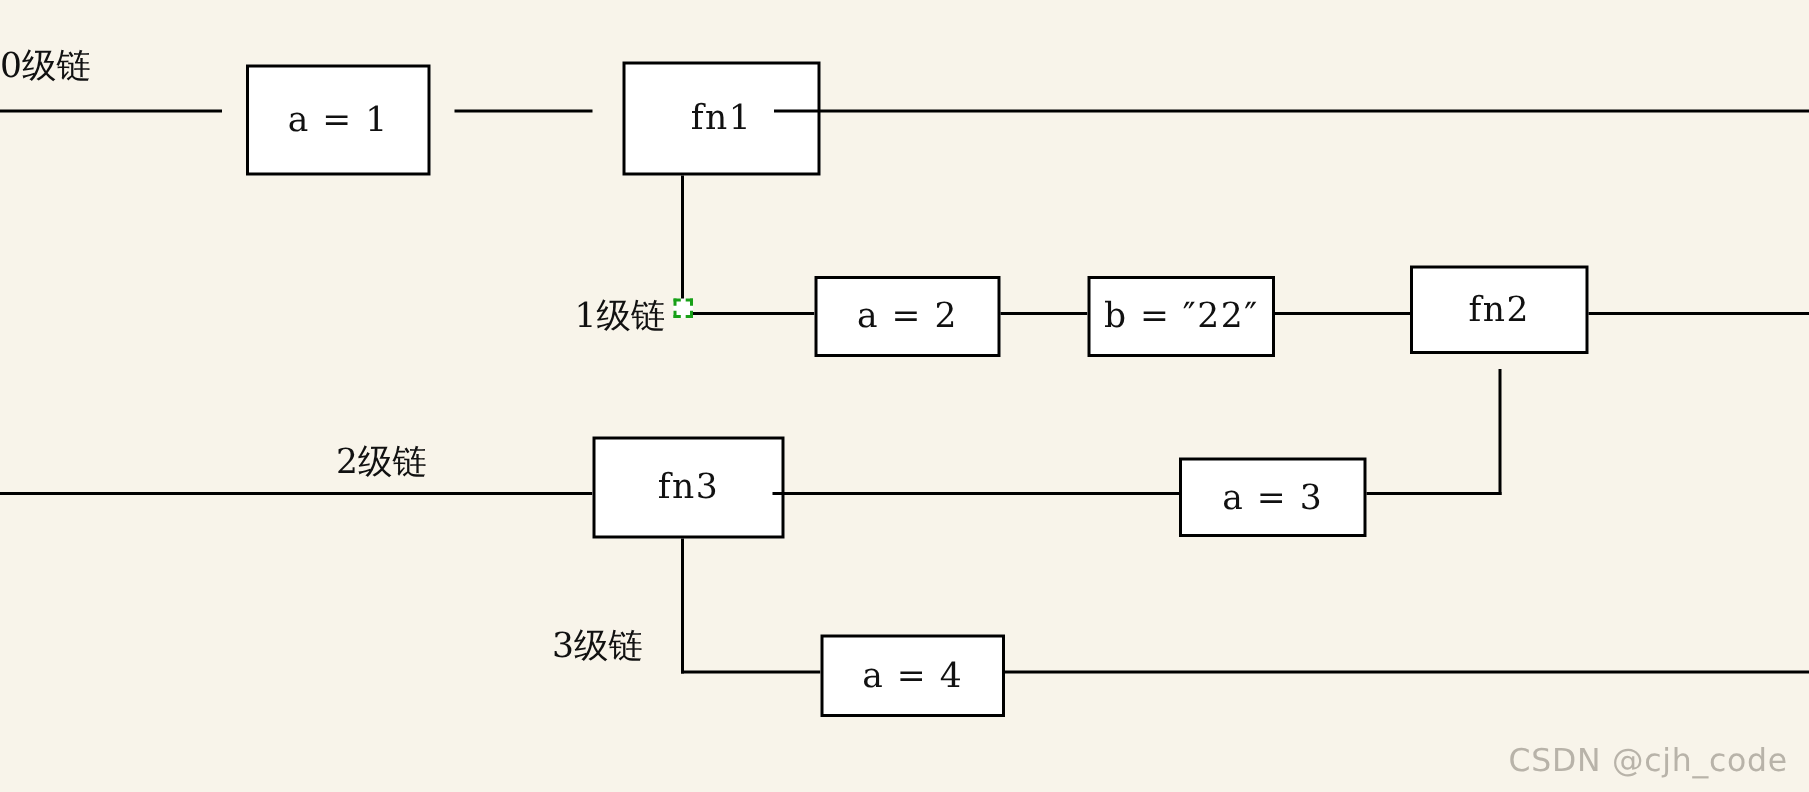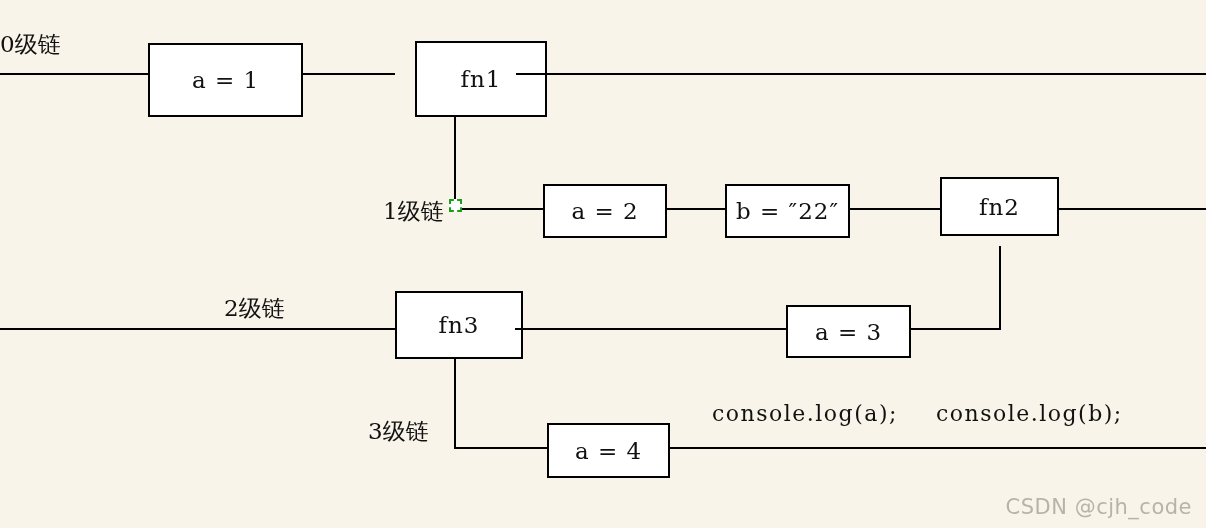--- a/index.html
+++ b/index.html
@@ -74,21 +74,21 @@
     letter-spacing: 0.5px;
   }
 </style>
 </head>
 <body>
 
 <div class="canvas">
 
   <div class="chain-label" style="left:0; top:33px;">0级链</div>
   <div class="hline" style="left:0; top:73px; width:148px;"></div>
-  <div class="node" style="left:148px; top:43px; width:155px; height:74px;">a = 1</div>
+  <div class="node" style="left:164px; top:43px; width:123px; height:74px;">a = 1</div>
   <div class="hline" style="left:303px; top:73px; width:92px;"></div>
   <div class="node" style="left:415px; top:41px; width:132px; height:76px;">fn1</div>
   <div class="hline" style="left:516px; top:73px; width:690px;"></div>
 
   <div class="vline" style="left:454px; top:117px; height:84px;"></div>
   <div class="anchor-marker"></div>
 
   <div class="chain-label" style="left:383px; top:200px;">1级链</div>
   <div class="hline" style="left:462px; top:208px; width:81px;"></div>
   <div class="node" style="left:543px; top:184px; width:124px; height:54px;">a = 2</div>
@@ -107,20 +107,16 @@
   <div class="node" style="left:786px; top:305px; width:125px; height:53px;">a = 3</div>
   <div class="hline" style="left:911px; top:328px; width:90px;"></div>
 
   <div class="vline" style="left:454px; top:359px; height:90px;"></div>
 
   <div class="chain-label" style="left:368px; top:420px;">3级链</div>
   <div class="hline" style="left:454px; top:447px; width:93px;"></div>
   <div class="node" style="left:547px; top:423px; width:123px; height:55px;">a = 4</div>
   <div class="hline" style="left:670px; top:447px; width:536px;"></div>
 
-  <div class="code-line">
-    <span>console.log(a);</span>
-    <span>console.log(b);</span>
-  </div>
 
   <div class="watermark">CSDN @cjh_code</div>
 
 </div>
 
 </body></html>

